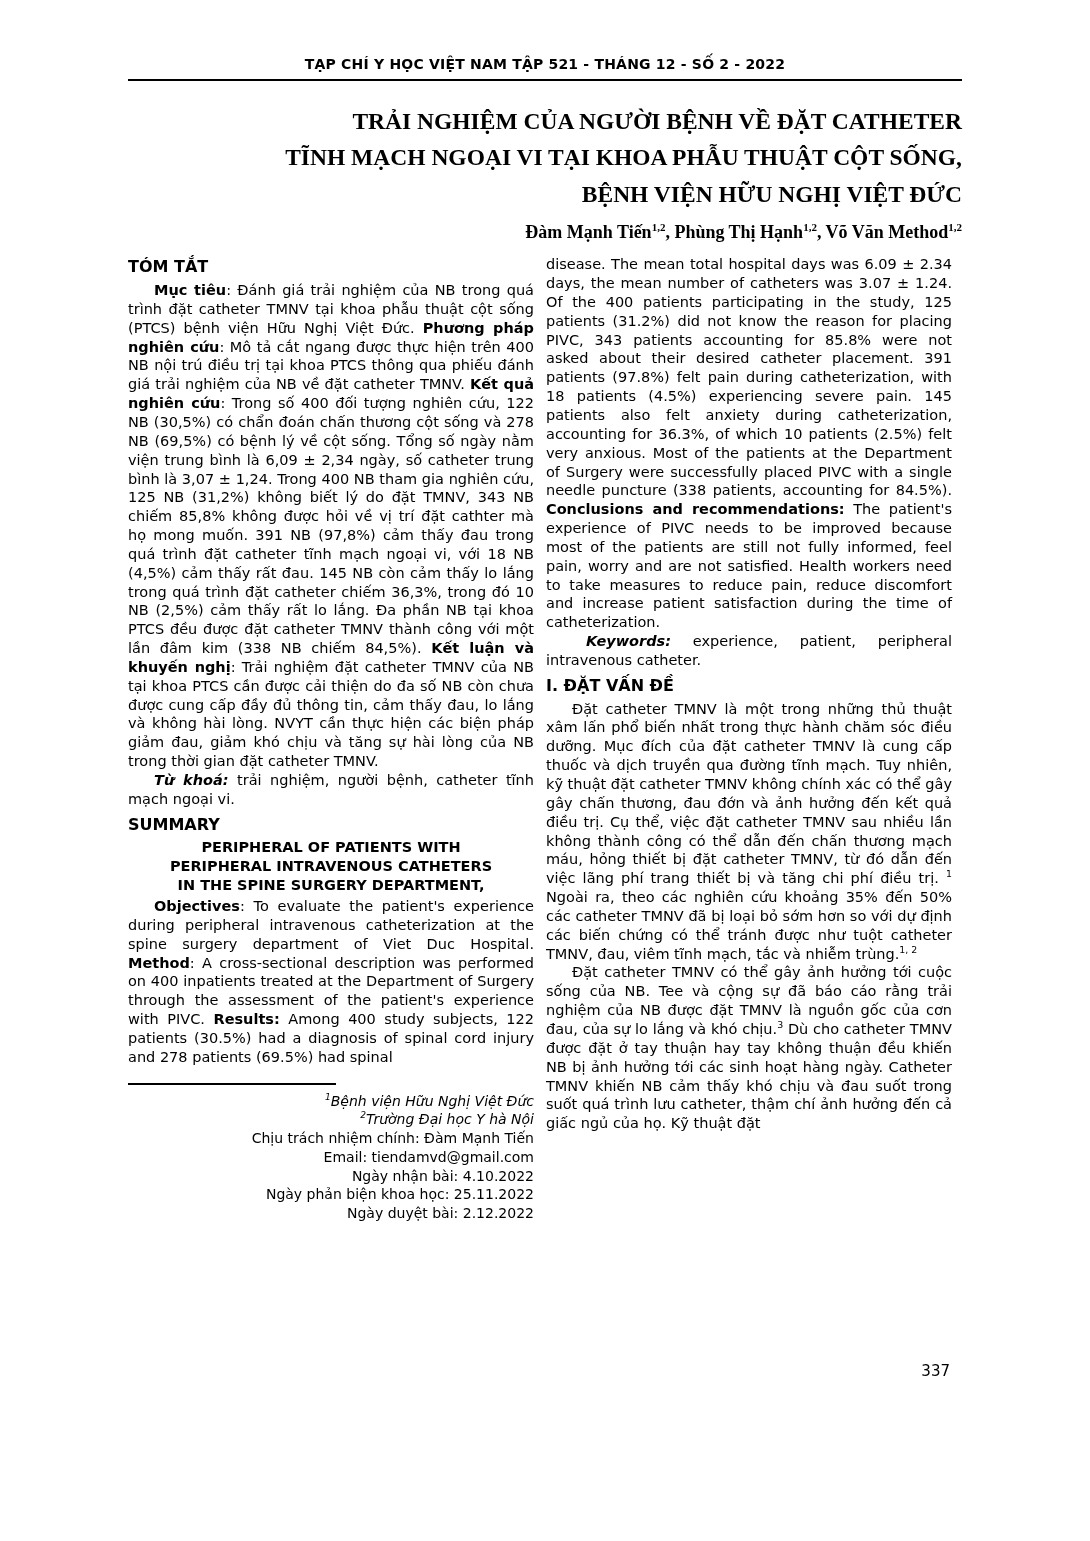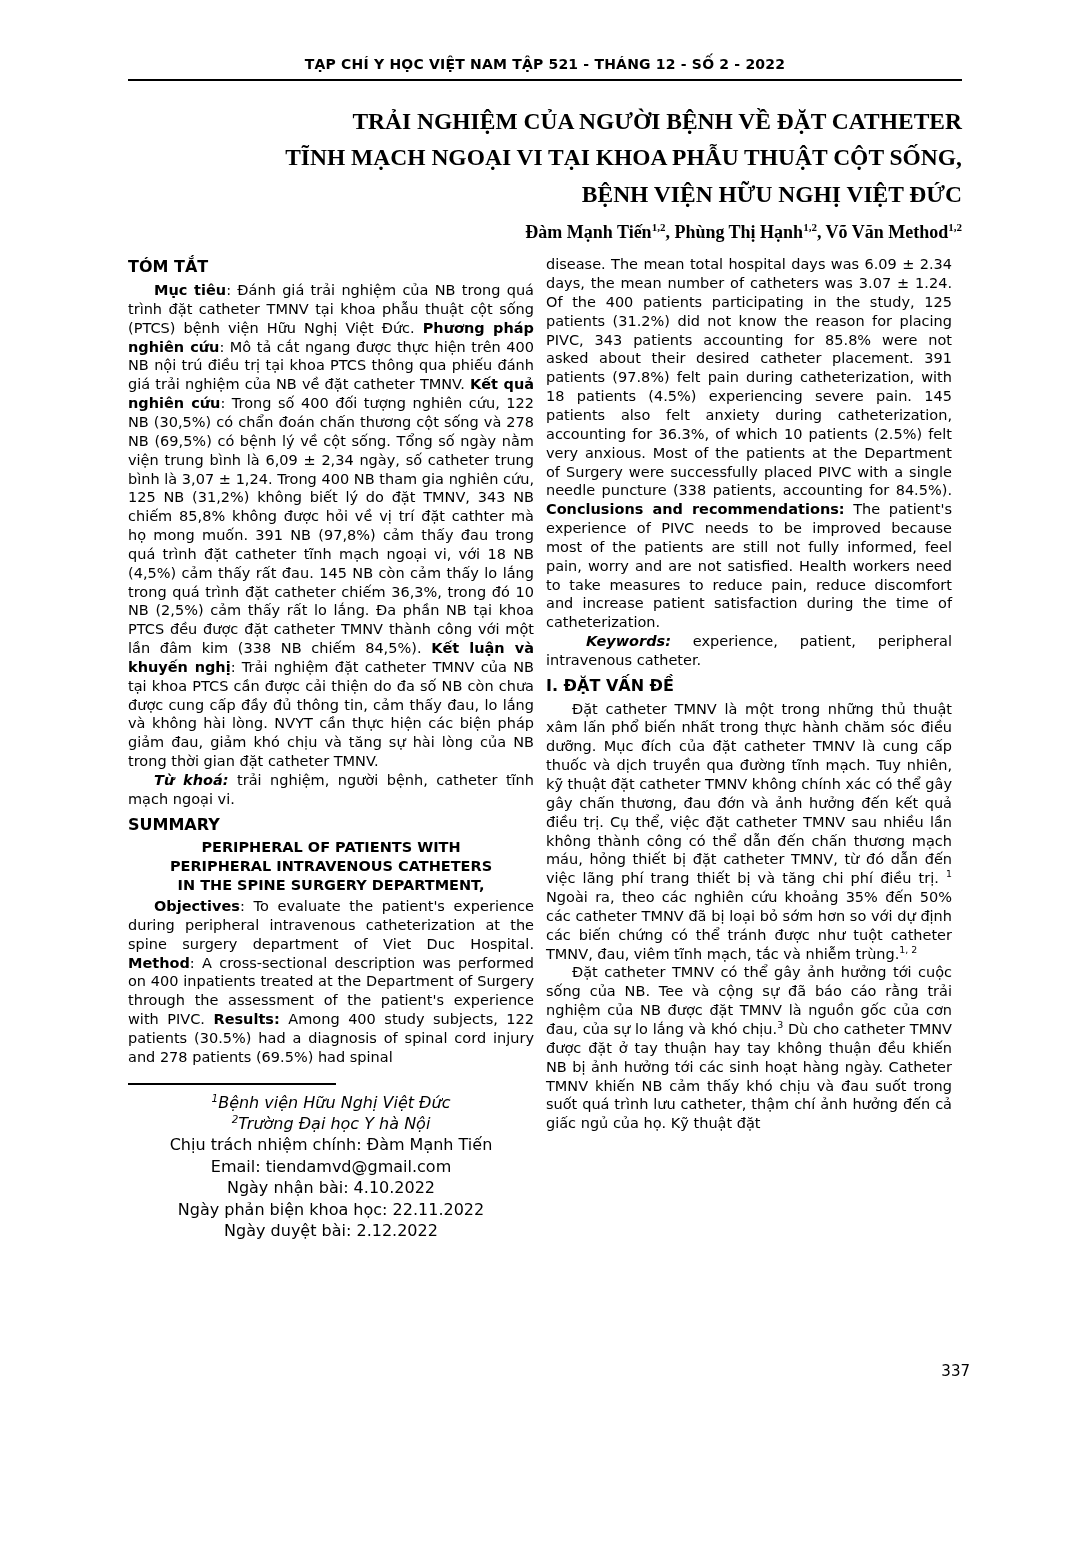--- a/index.html
+++ b/index.html
@@ -48,29 +48,29 @@
   .para { margin:0; }
   .indent { text-indent:26px; }
   .indent-lg { text-indent:40px; }
   .en-title { font-weight:bold; text-align:center; margin:1px 0 2px 0; }
   .en-title .en-title-line { display:block; }
   sup { font-size:0.65em; line-height:0; }
   .b { font-weight:bold;margin-top:6px; }
   .i { font-style:italic; }
   .footnote {
     margin-top:16px;
-    font-size:16px; line-height:1.34;
-    text-align:center;
+    font-size:14px; line-height:1.34;
+    text-align:right;
   }
   .footnote-rule {
     width:208px; border-top:2px solid #000;
     margin-bottom:7px;
   }
   .page-number {
-    position:absolute; top:1362px; right:120px;
+    position:absolute; top:1362px; right:140px;
     font-size:15px;
   }
 </style>
 </head>
 <body>
 
 <div class="page">
 
   <header>
     <div class="journal-line">TẠP CHÍ Y HỌC VIỆT NAM TẬP 521 - THÁNG 12 - SỐ 2 - 2022</div>
@@ -103,21 +103,21 @@
 
       <p class="para indent"><span class="b">Objectives</span><span>: To evaluate the patient's experience during peripheral intravenous catheterization at the spine surgery department of Viet Duc Hospital. </span><span class="b">Method</span><span>: A cross-sectional description was performed on 400 inpatients treated at the Department of Surgery through the assessment of the patient's experience with PIVC. </span><span class="b">Results:</span><span> Among 400 study subjects, 122 patients (30.5%) had a diagnosis of spinal cord injury and 278 patients (69.5%) had spinal</span></p>
 
       <div class="footnote">
         <div class="footnote-rule"></div>
         <div class="fn-line"><sup class="i">1</sup><span class="i">Bệnh viện Hữu Nghị Việt Đức</span></div>
         <div class="fn-line"><sup class="i">2</sup><span class="i">Trường Đại học Y hà Nội</span></div>
         <div class="fn-line"><span>Chịu trách nhiệm chính: Đàm Mạnh Tiến</span></div>
         <div class="fn-line"><span>Email: tiendamvd@gmail.com</span></div>
         <div class="fn-line"><span>Ngày nhận bài: 4.10.2022</span></div>
-        <div class="fn-line"><span>Ngày phản biện khoa học: 22.11.2022</span></div>
+        <div class="fn-line"><span>Ngày phản biện khoa học: 25.11.2022</span></div>
         <div class="fn-line"><span>Ngày duyệt bài: 2.12.2022</span></div>
       </div>
     </div>
 
     <div class="col">
       <p class="para"><span>disease. The mean total hospital days was 6.09 ± 2.34 days, the mean number of catheters was 3.07 ± 1.24. Of the 400 patients participating in the study, 125 patients (31.2%) did not know the reason for placing PIVC, 343 patients accounting for 85.8% were not asked about their desired catheter placement. 391 patients (97.8%) felt pain during catheterization, with 18 patients (4.5%) experiencing severe pain. 145 patients also felt anxiety during catheterization, accounting for 36.3%, of which 10 patients (2.5%) felt very anxious. Most of the patients at the Department of Surgery were successfully placed PIVC with a single needle puncture (338 patients, accounting for 84.5%). </span><span class="b">Conclusions and recommendations:</span><span> The patient's experience of PIVC needs to be improved because most of the patients are still not fully informed, feel pain, worry and are not satisfied. Health workers need to take measures to reduce pain, reduce discomfort and increase patient satisfaction during the time of catheterization.</span></p>
 
       <p class="para indent-lg"><span class="b i">Keywords:</span><span> experience, patient, peripheral intravenous catheter.</span></p>
 
       <h2 class="sec mt">I. ĐẶT VẤN ĐỀ</h2>

